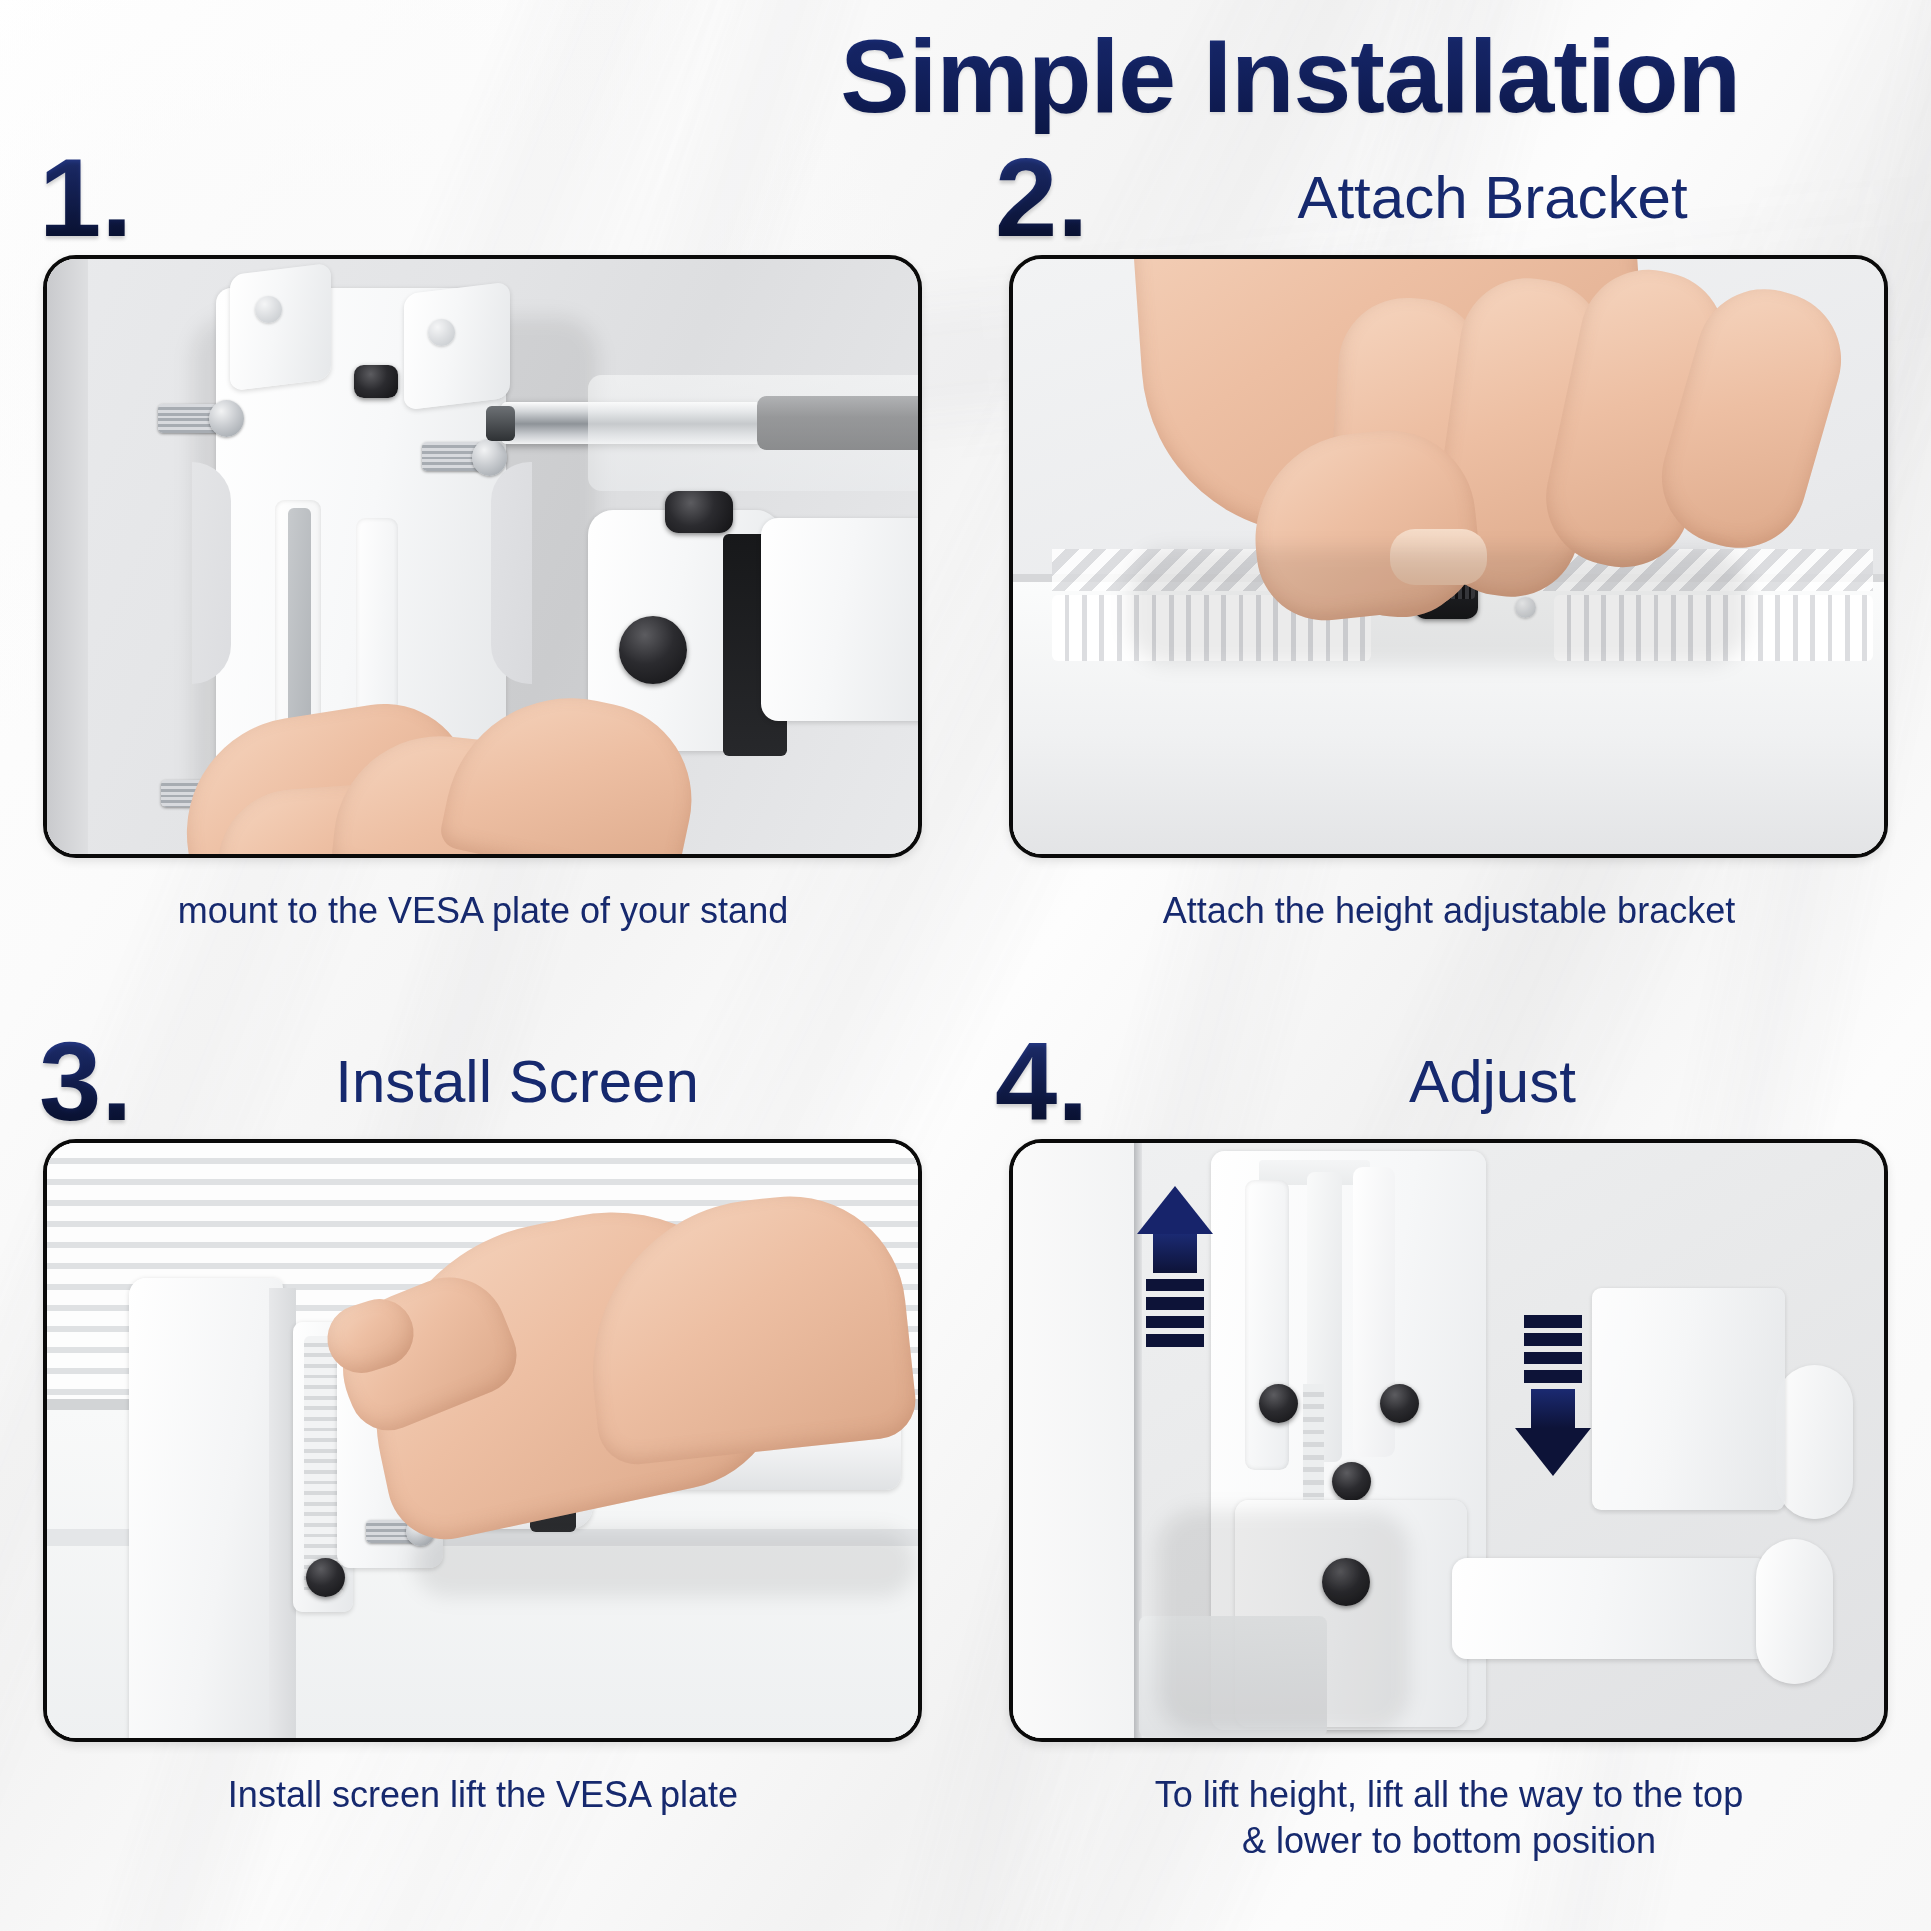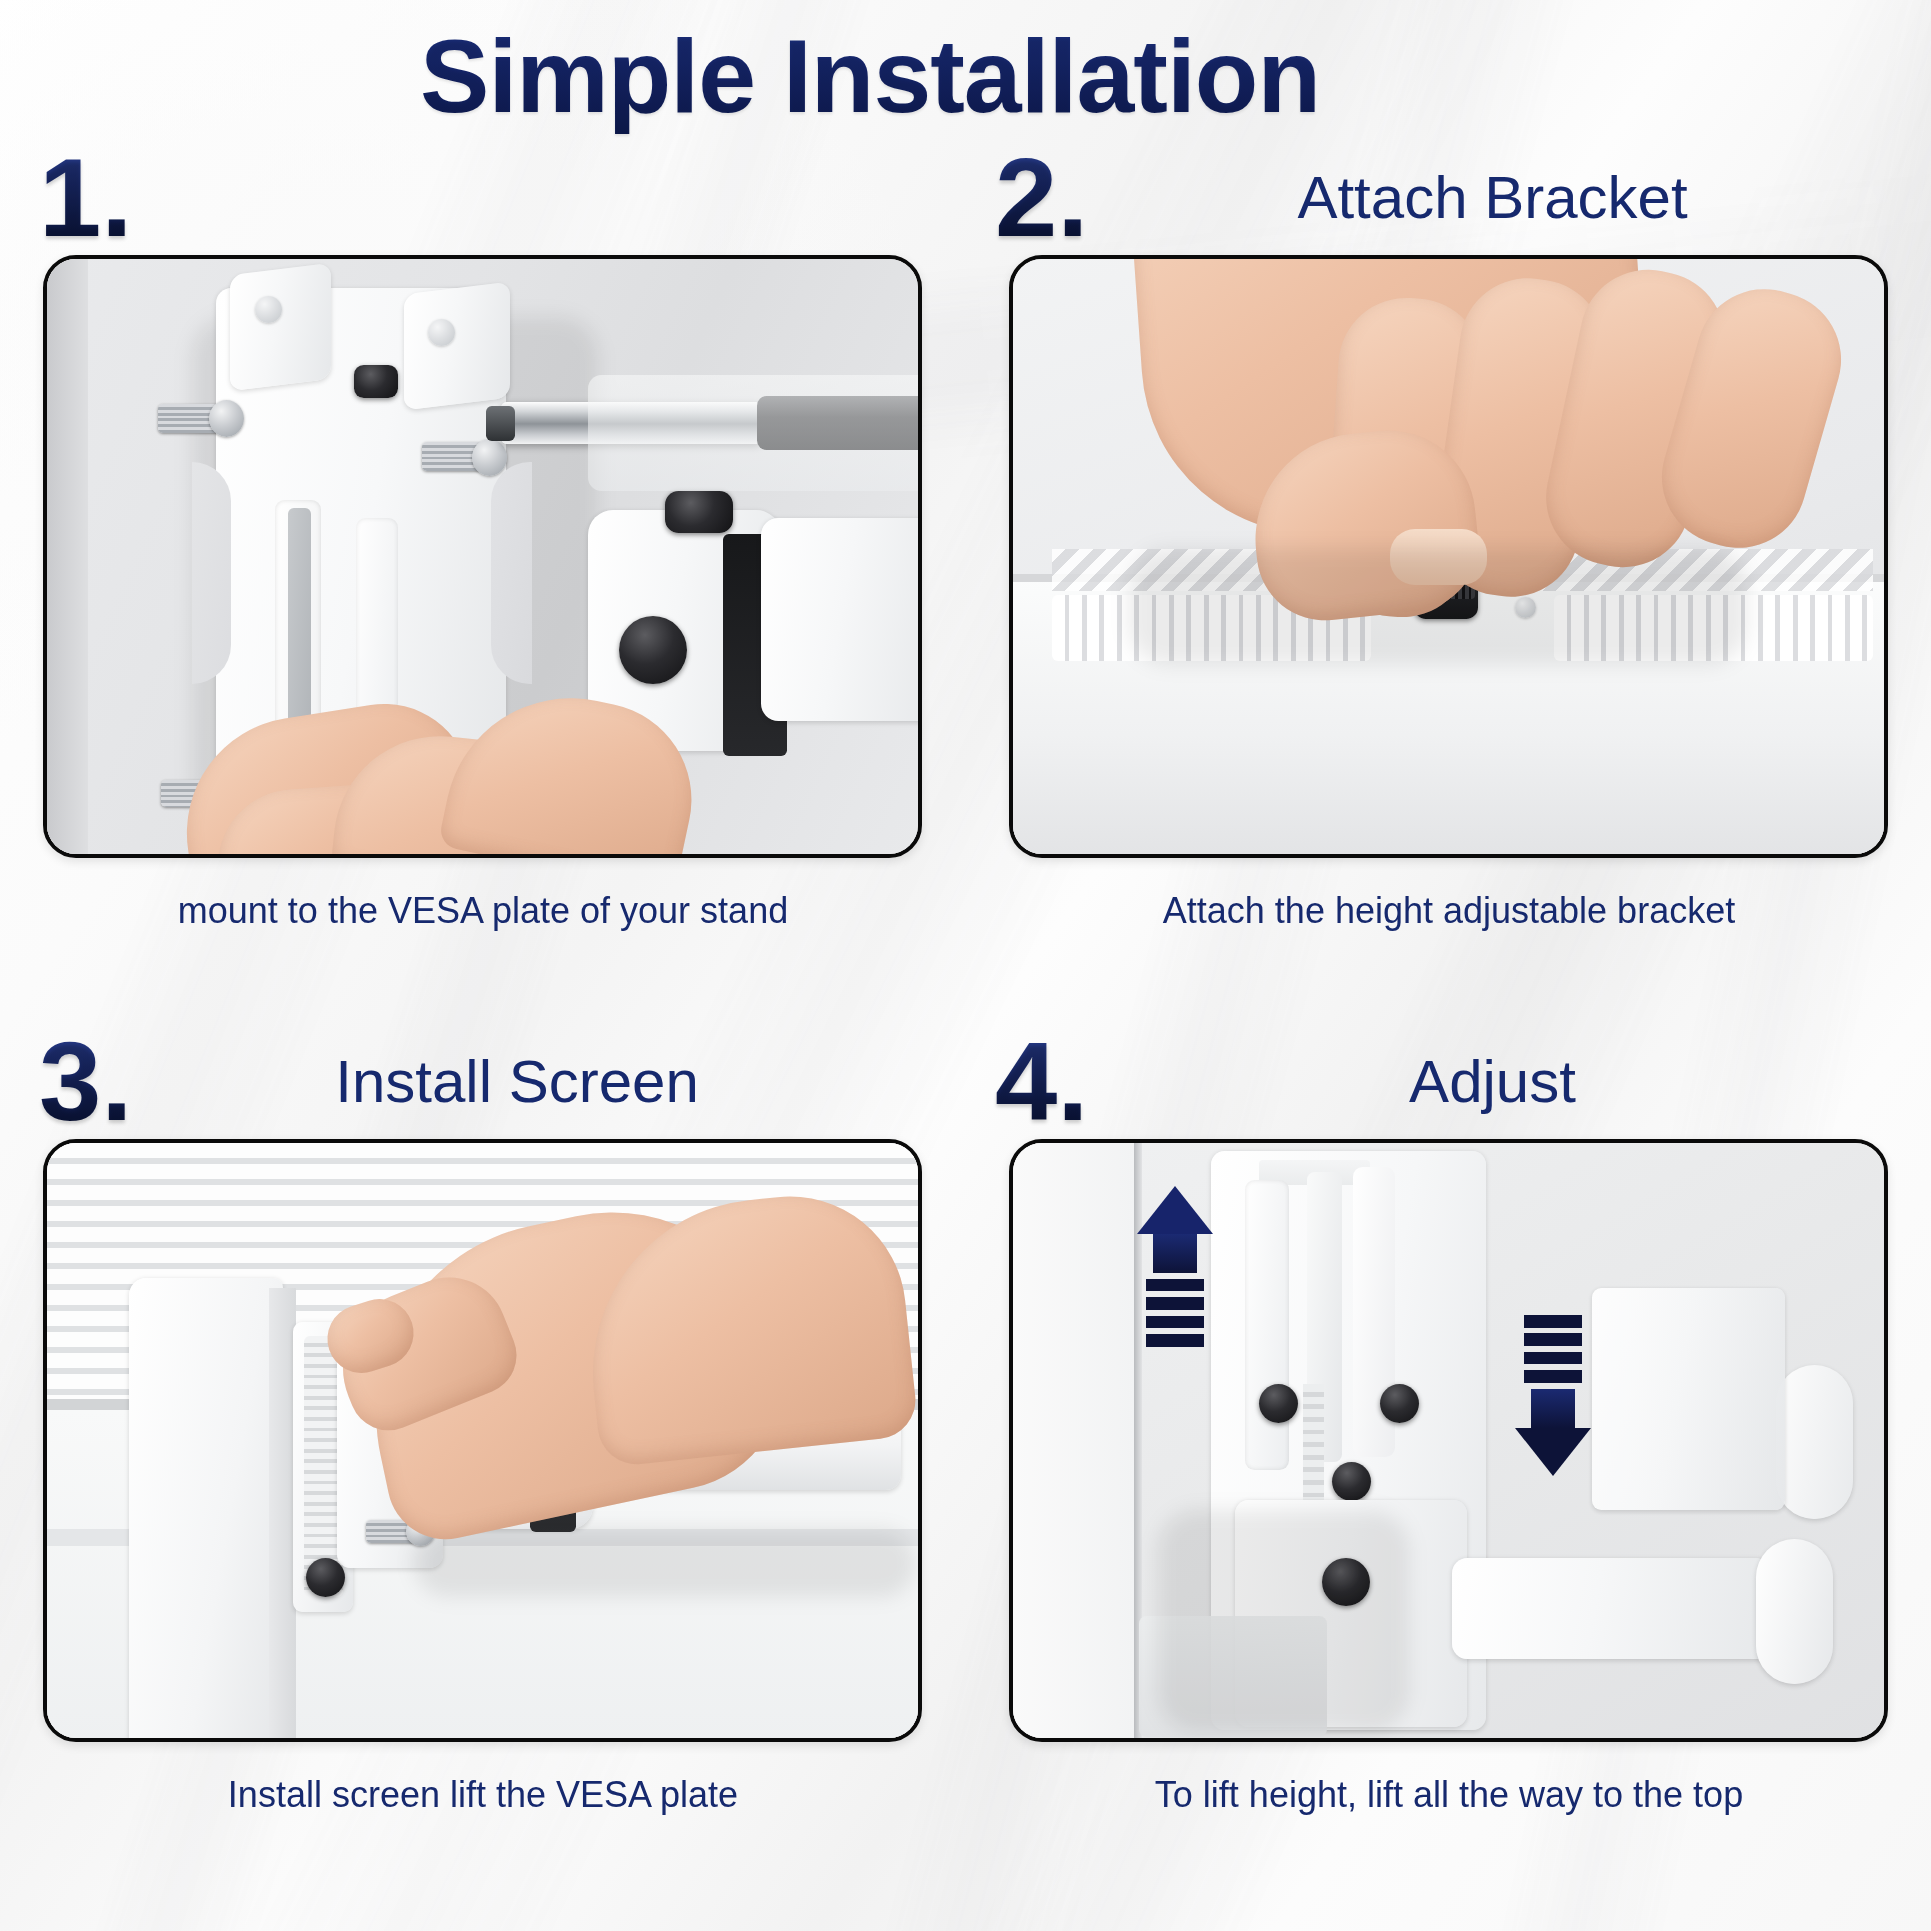--- a/index.html
+++ b/index.html
@@ -25,21 +25,21 @@
   .s2{ left:415px; top:-251px; width:145px; height:2414px; transform:rotate(18deg);}
   .s3{ left:734px; top:-290px; width:290px; height:2510px; transform:rotate(26deg);}
   .s4{ left:1139px; top:-270px; width:174px; height:2510px; transform:rotate(15deg);}
   .s5{ left:1429px; top:-290px; width:251px; height:2510px; transform:rotate(24deg);}
   .s6{ left:1699px; top:-251px; width:164px; height:2510px; transform:rotate(12deg);}
   .s7{ left:-58px; top:290px; width:2221px; height:116px; transform:rotate(-6deg); filter:blur(25px);}
 
   
   .title{
     position:absolute; left:0; top:17.4px; width:1740px;
-    text-align:center;
+    text-align:right;
     font-size:104px; font-weight:bold; letter-spacing:-1px;
     color:#10205e;
     background:linear-gradient(180deg,#1b2f7a 0%, #16266b 40%, #0d1a4f 100%);
     -webkit-background-clip:text; background-clip:text;
     -webkit-text-fill-color:transparent;
     text-shadow:0 1.9px 2.9px rgba(0,0,0,.10);
   }
 
   
   .grid{position:absolute; left:0; top:0; width:1931px; height:1931px;}
@@ -357,18 +357,19 @@
             <div class="abar" style="margin:0 auto 5.8px;"></div>
             <div class="abar" style="margin:0 auto 5.8px;"></div>
             <div class="astem" style="height:39px;"></div>
             <div class="ahead" style="margin:0 auto;"></div>
           </div>
         </div>
       </div>
 
       <div class="caption">
         <div>To lift height, lift all the way to the top</div>
+        <div>&amp; lower to bottom position</div>
       </div>
     </div>
 
   </div>
 </div>
 
 
 </body></html>

